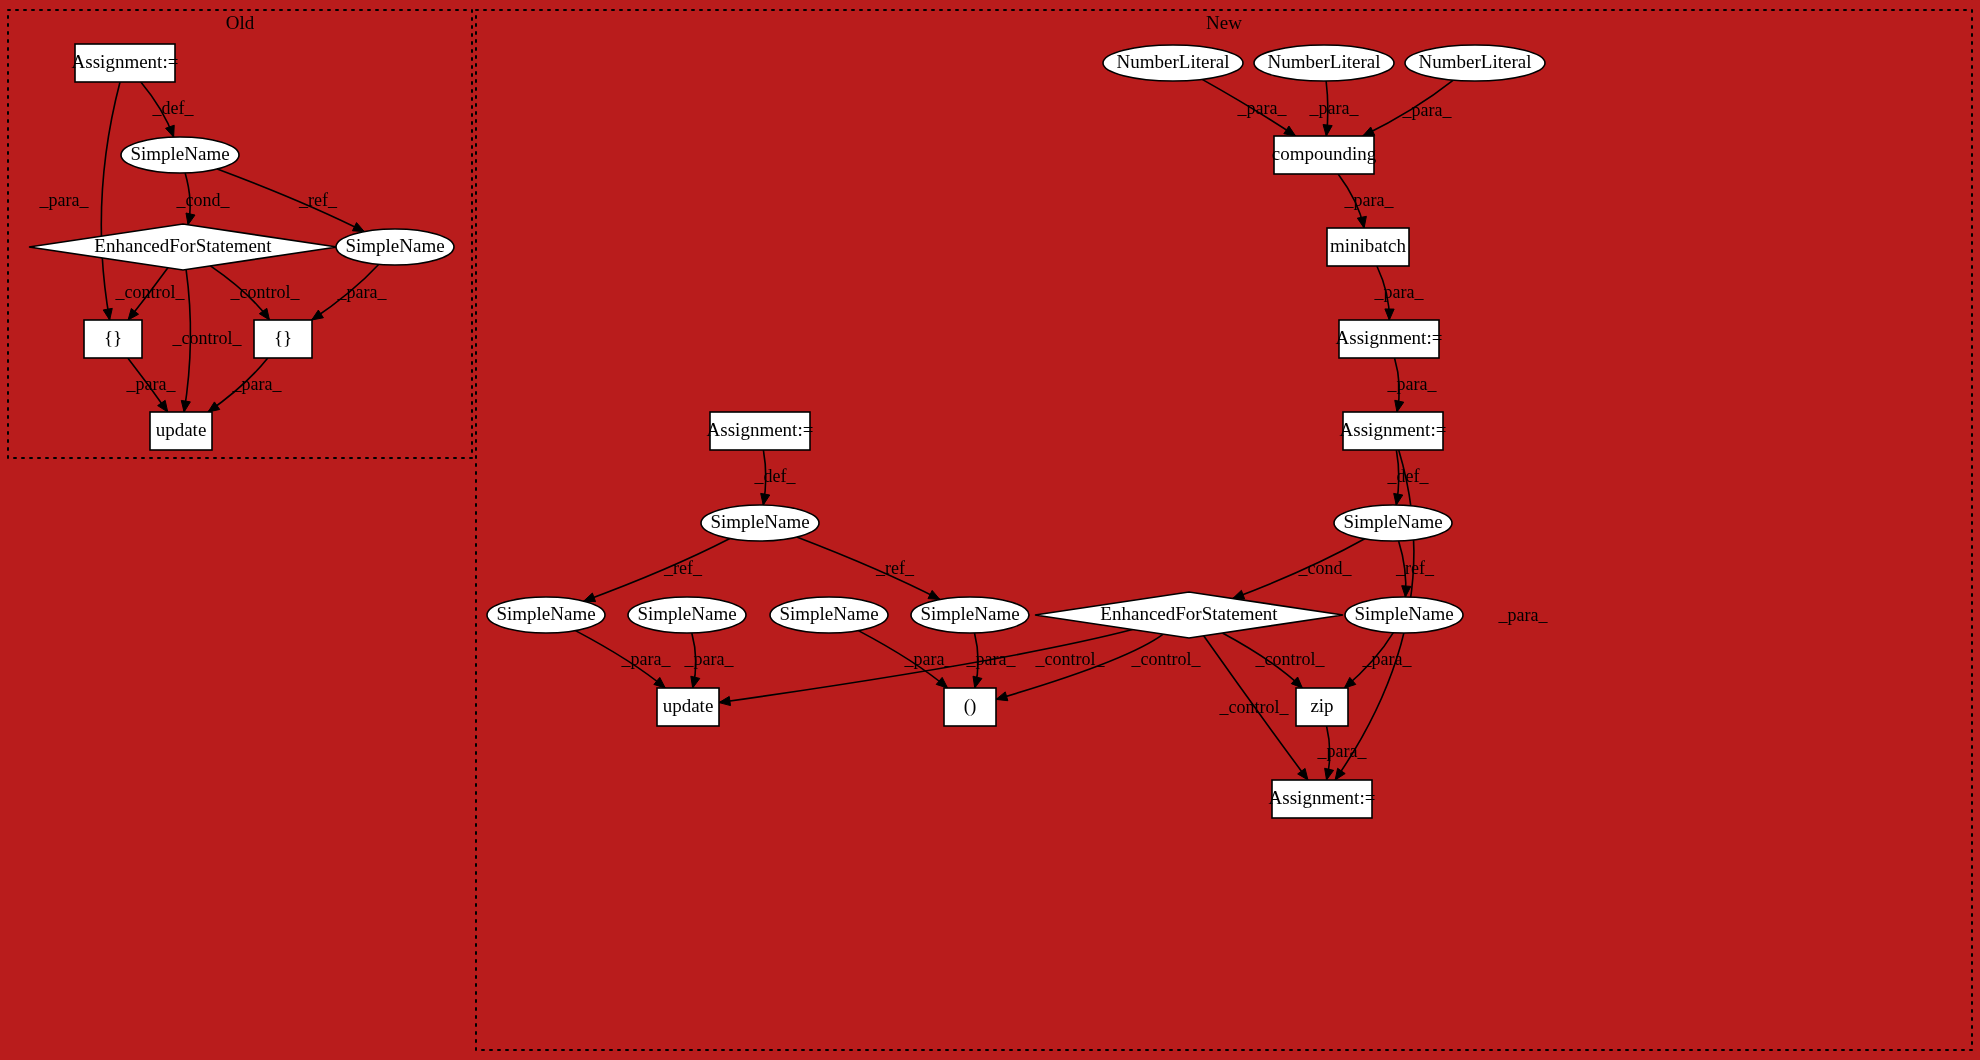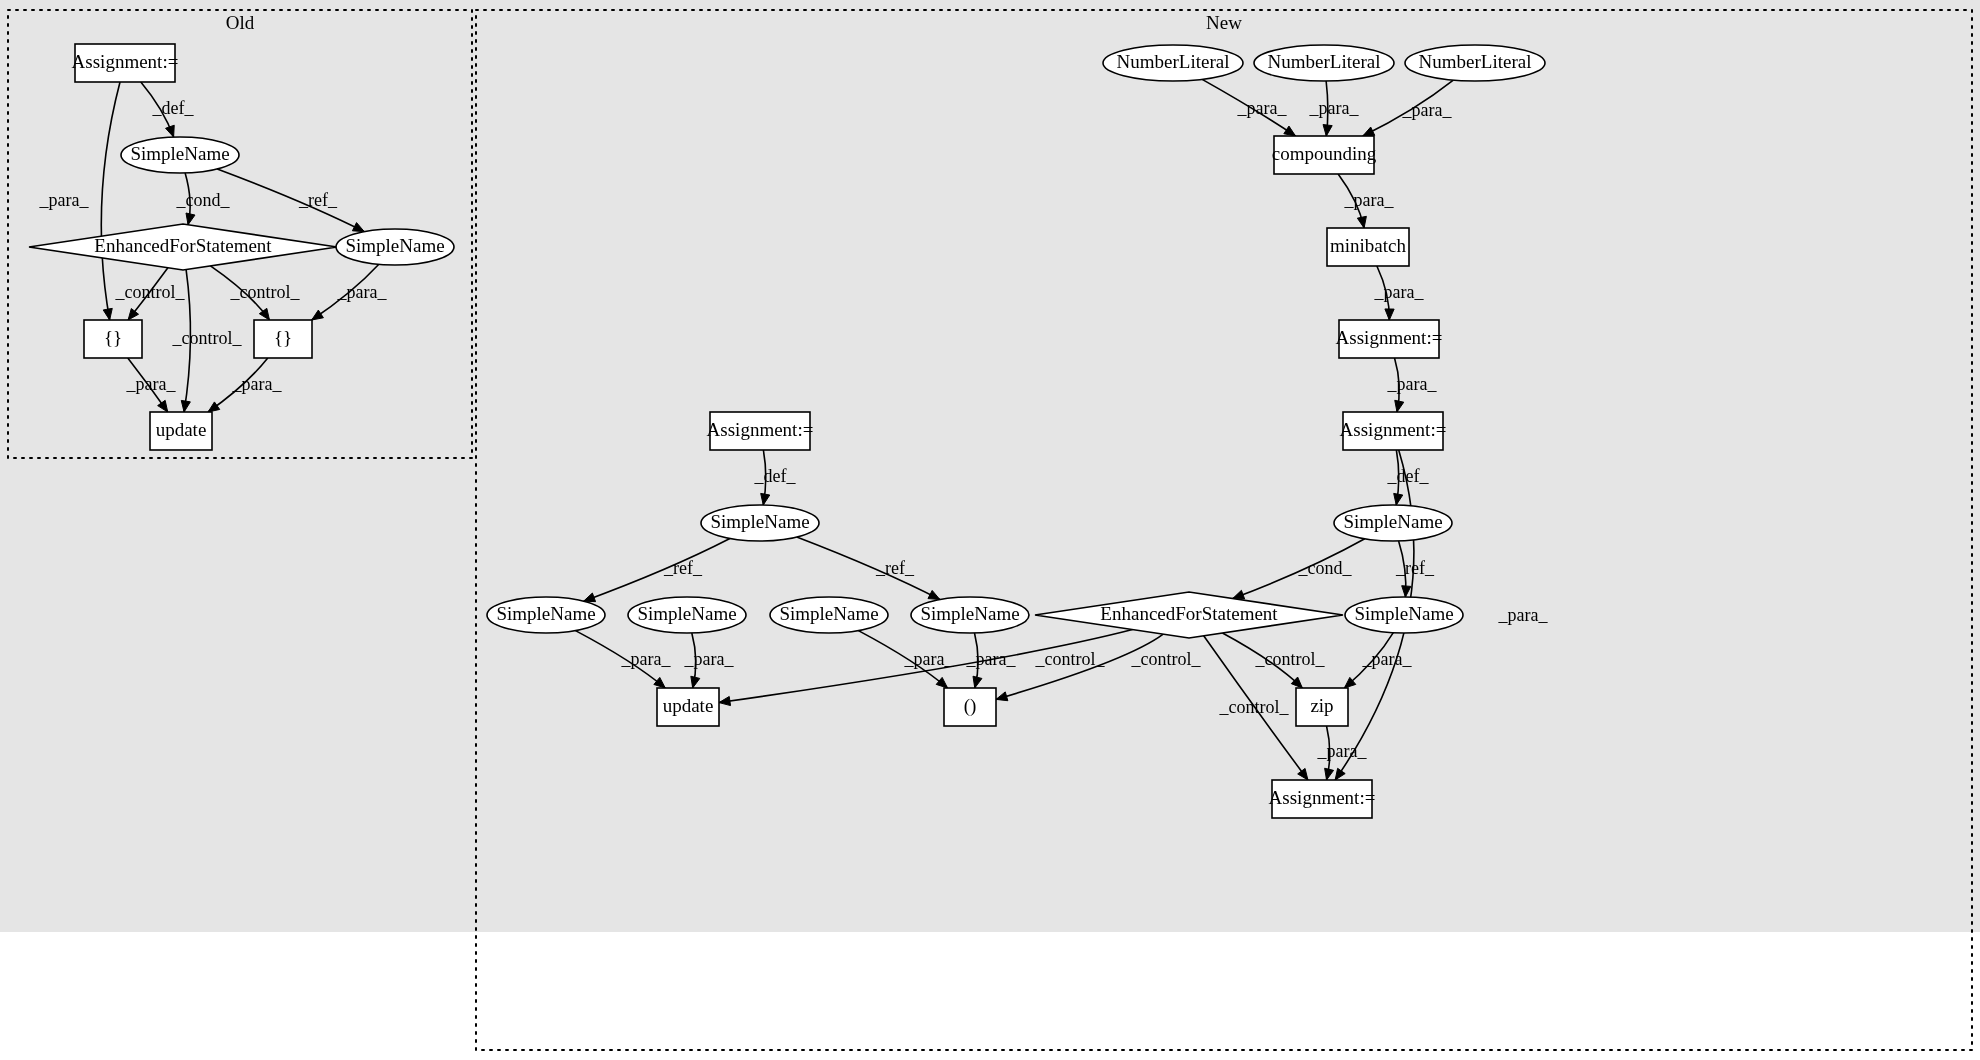--- a/index.html
+++ b/index.html
@@ -9,22 +9,22 @@
   }
   body {
     width: 1980px;
     height: 1060px;
     font-family: "Liberation Serif", serif;
     overflow: hidden;
   }
   #canvas {
     position: relative;
     width: 1980px;
-    height: 932px;
-    background: #e5e5e5;
+    height: 1060px;
+    background: #b91c1c;
   }
   svg#graph {
     position: absolute;
     top: 0;
     left: 0;
     width: 1980px;
     height: 1060px;
   }
   .cluster-box {
     fill: none;

